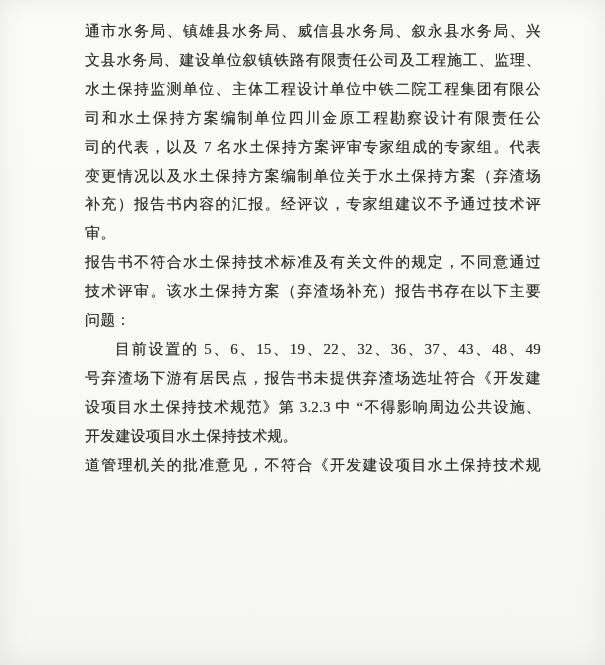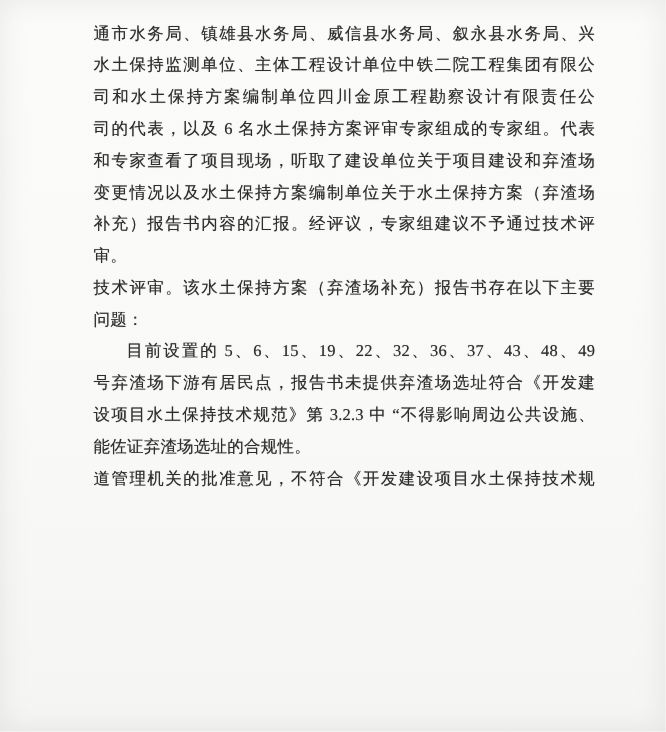--- a/index.html
+++ b/index.html
@@ -54,28 +54,29 @@
     font-weight: bold;
     letter-spacing: 0.6px;
   }
 </style>
 </head>
 <body>
 
 <div class="page">
   <div class="text-block">
       <div class="line full">通市水务局、镇雄县水务局、威信县水务局、叙永县水务局、兴</div>
+      <div class="line full">文县水务局、建设单位叙镇铁路有限责任公司及工程施工、监理、</div>
       <div class="line full">水土保持监测单位、主体工程设计单位中铁二院工程集团有限公</div>
       <div class="line full">司和水土保持方案编制单位四川金原工程勘察设计有限责任公</div>
-      <div class="line full">司的代表，以及 6 名水土保持方案评审专家组成的专家组。代表</div>
-      <div class="line full">和专家查看了项目现场，听取了建设单位关于项目建设和弃渣场</div>
+      <div class="line full">司的代表，以及 7 名水土保持方案评审专家组成的专家组。代表</div>
       <div class="line full">变更情况以及水土保持方案编制单位关于水土保持方案（弃渣场</div>
       <div class="line full">补充）报告书内容的汇报。经评议，专家组建议不予通过技术评</div>
       <div class="line">审。</div>
+      <div class="line full">报告书不符合水土保持技术标准及有关文件的规定，不同意通过</div>
       <div class="line full">技术评审。该水土保持方案（弃渣场补充）报告书存在以下主要</div>
       <div class="line">问题：</div>
       <div class="line full indent">目前设置的 5、6、15、19、22、32、36、37、43、48、49</div>
       <div class="line full">号弃渣场下游有居民点，报告书未提供弃渣场选址符合《开发建</div>
       <div class="line full">设项目水土保持技术规范》第 3.2.3 中 “不得影响周边公共设施、</div>
-      <div class="line">能佐证弃渣场选址的合规性。</div>
+      <div class="line">开发建设项目水土保持技术规。</div>
       <div class="line full">道管理机关的批准意见，不符合《开发建设项目水土保持技术规</div>
     </div>
 </div>
 
 </body></html>

